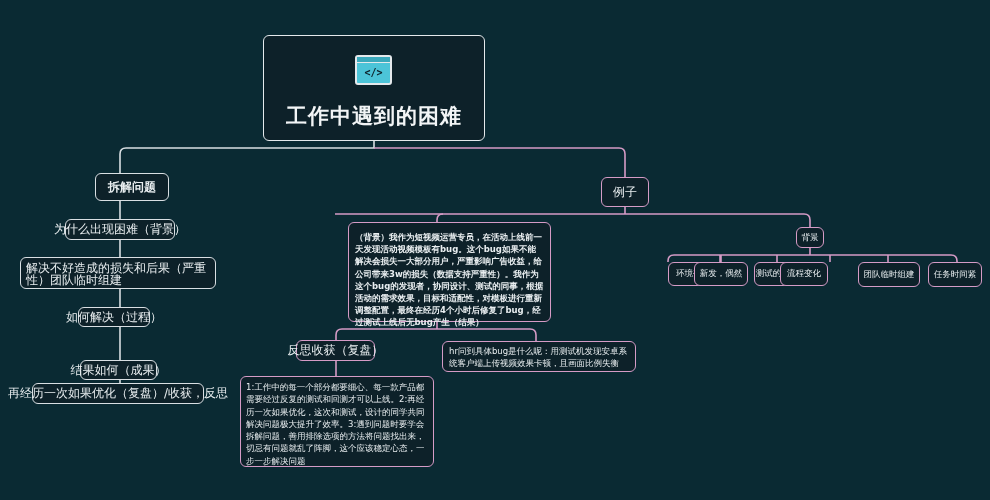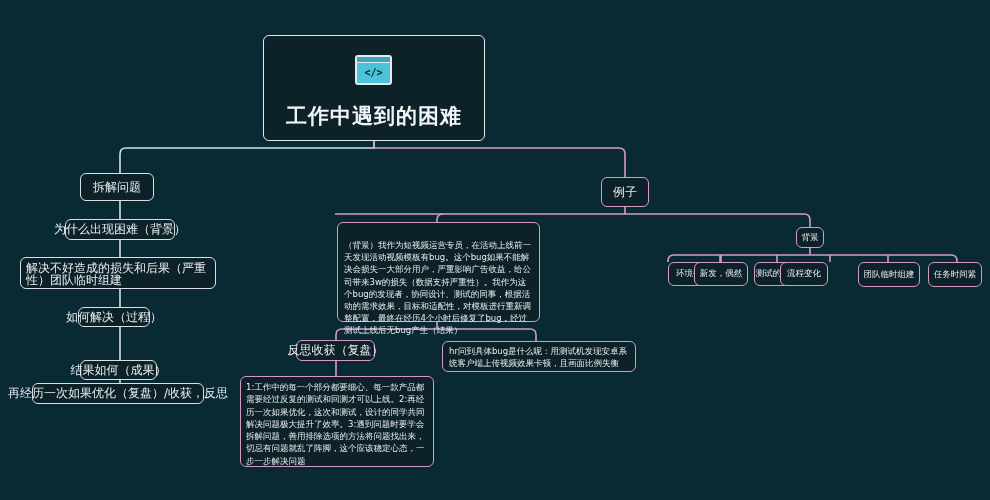--- a/index.html
+++ b/index.html
@@ -73,31 +73,31 @@
     <path d="M336 361 V376" fill="none" stroke="#d59bc6" stroke-width="1.6"></path>
   </svg>
 
   <div class="root">
     <div class="root-icon">
       <span>&lt;/&gt;</span>
     </div>
     <div class="root-title">工作中遇到的困难</div>
   </div>
 
-  <div class="node white fs12" style="left:80px;top:173px;width:74px;height:28px;">拆解问题</div>
+  <div class="node white fs12" style="left:95px;top:173px;width:74px;height:28px;font-weight:bold;">拆解问题</div>
 
   <div class="node white fs9" style="left:65px;top:219px;width:110px;height:21px;">为什么出现困难（背景）</div>
   <div class="node white fs9 text-left" style="left:20px;top:257px;width:196px;height:32px;padding:4px 5px;line-height:12px;">解决不好造成的损失和后果（严重性）团队临时组建</div>
   <div class="node white fs9" style="left:78px;top:307px;width:72px;height:20px;">如何解决（过程）</div>
   <div class="node white fs9" style="left:80px;top:360px;width:77px;height:20px;text-align:center;">结果如何（成果）</div>
   <div class="node white fs9" style="left:32px;top:383px;width:172px;height:21px;">再经历一次如果优化（复盘）/收获，反思</div>
 
   <div class="node pink fs12" style="left:601px;top:177px;width:48px;height:30px;">例子</div>
 
-  <div class="node pink fs8 text-left" style="left:337px;top:222px;width:203px;height:100px;padding:16px 6px;line-height:12.2px;">（背景）我作为短视频运营专员，在活动上线前一天发现活动视频模板有bug。这个bug如果不能解决会损失一大部分用户，严重影响广告收益，给公司带来3w的损失（数据支持严重性）。我作为这个bug的发现者，协同设计、测试的同事，根据活动的需求效果，目标和适配性，对模板进行重新调整配置，最终在经历4个小时后修复了bug，经过测试上线后无bug产生（结果）</div>
+  <div class="node pink fs8 text-left" style="left:348px;top:222px;width:203px;height:100px;padding:8px 6px;line-height:12.2px;font-weight:bold;">（背景）我作为短视频运营专员，在活动上线前一天发现活动视频模板有bug。这个bug如果不能解决会损失一大部分用户，严重影响广告收益，给公司带来3w的损失（数据支持严重性）。我作为这个bug的发现者，协同设计、测试的同事，根据活动的需求效果，目标和适配性，对模板进行重新调整配置，最终在经历4个小时后修复了bug，经过测试上线后无bug产生（结果）</div>
 
   <div class="node pink fs9" style="left:296px;top:340px;width:79px;height:21px;">反思收获（复盘）</div>
 
   <div class="node pink fs8 text-left" style="left:240px;top:376px;width:194px;height:91px;padding:4px 5px;line-height:12.3px;">1:工作中的每一个部分都要细心、每一款产品都需要经过反复的测试和回测才可以上线。2:再经历一次如果优化，这次和测试，设计的同学共同解决问题极大提升了效率。3:遇到问题时要学会拆解问题，善用排除选项的方法将问题找出来，切忌有问题就乱了阵脚，这个应该稳定心态，一步一步解决问题</div>
 
   <div class="node pink fs8 text-left" style="left:442px;top:341px;width:194px;height:31px;padding:3px 6px;line-height:12px;">hr问到具体bug是什么呢：用测试机发现安卓系统客户端上传视频效果卡顿，且画面比例失衡</div>
 
   <div class="node pink fs8" style="left:796px;top:227px;width:28px;height:21px;">背景</div>
 
   <div class="node pink fs8" style="left:643px;top:262px;width:50px;height:24px;margin-left:25px;">环境变化</div>

